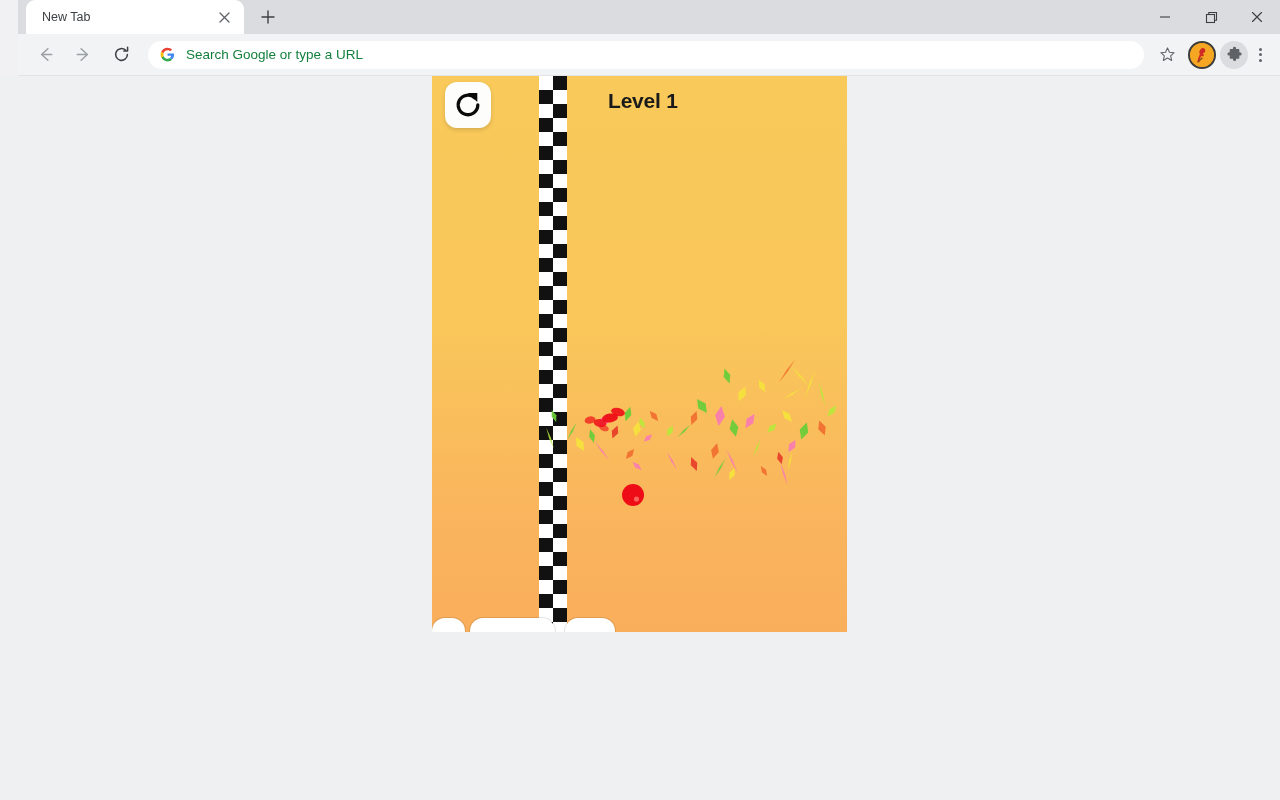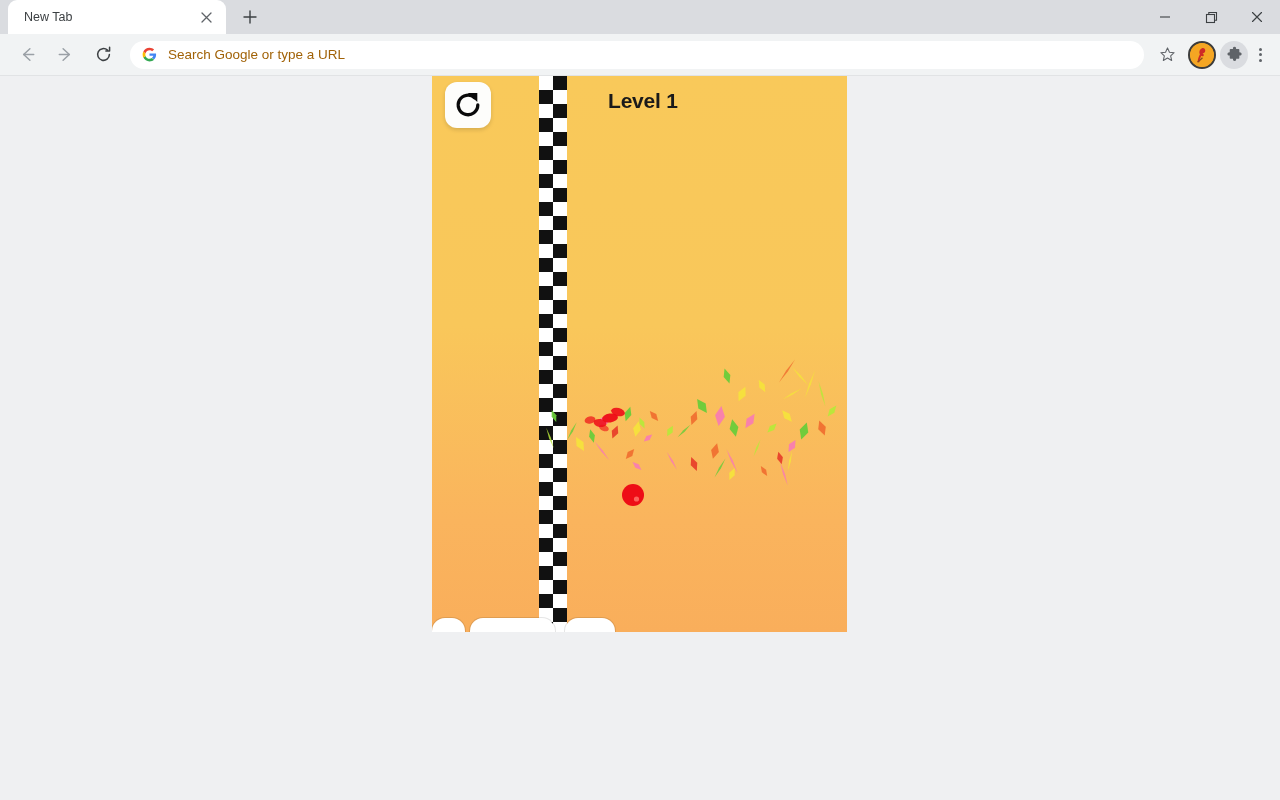--- a/index.html
+++ b/index.html
@@ -3,21 +3,21 @@
 <meta charset="utf-8">
 <style>
   * { margin:0; padding:0; box-sizing:border-box; }
   html,body { width:1280px; height:800px; overflow:hidden; }
   body {
     font-family:"Liberation Sans", sans-serif;
     background:#f1f1f3;
   }
 
   
-  .browser { width:1280px; height:800px; position:relative; }
+  .browser { width:1280px; height:800px; position:relative;padding-left:18px; }
 
   .tabstrip {
     height:34px; background:#dadce0; position:relative;
     display:flex; align-items:flex-end;
   }
   .tab {
     width:218px; height:34px; background:#ffffff;
     border-radius:9px 9px 0 0; margin-left:8px;
     display:flex; align-items:center; position:relative;
     padding:0 10px 0 16px;
@@ -55,21 +55,21 @@
   .navbtn {
     width:32px; height:32px; margin:0 3px; border-radius:50%;
     display:flex; align-items:center; justify-content:center;
   }
   .omnibox {
     flex:1; height:28px; background:#ffffff; border-radius:14px;
     display:flex; align-items:center; padding:0 12px;
     margin:0 6px 0 8px;
   }
   .omnibox-text {
-    font-size:13.5px; color:#a16207; margin-left:11px;
+    font-size:13.5px; color:#15803d; margin-left:11px;
   }
   .tb-icon {
     width:30px; height:30px; border-radius:50%;
     display:flex; align-items:center; justify-content:center;
     margin:0 2px;
   }
   .avatar {
     width:28px; height:28px; border-radius:50%;
     background:#f5a623; border:2px solid #3c3c3c;
     display:flex; align-items:center; justify-content:center;

